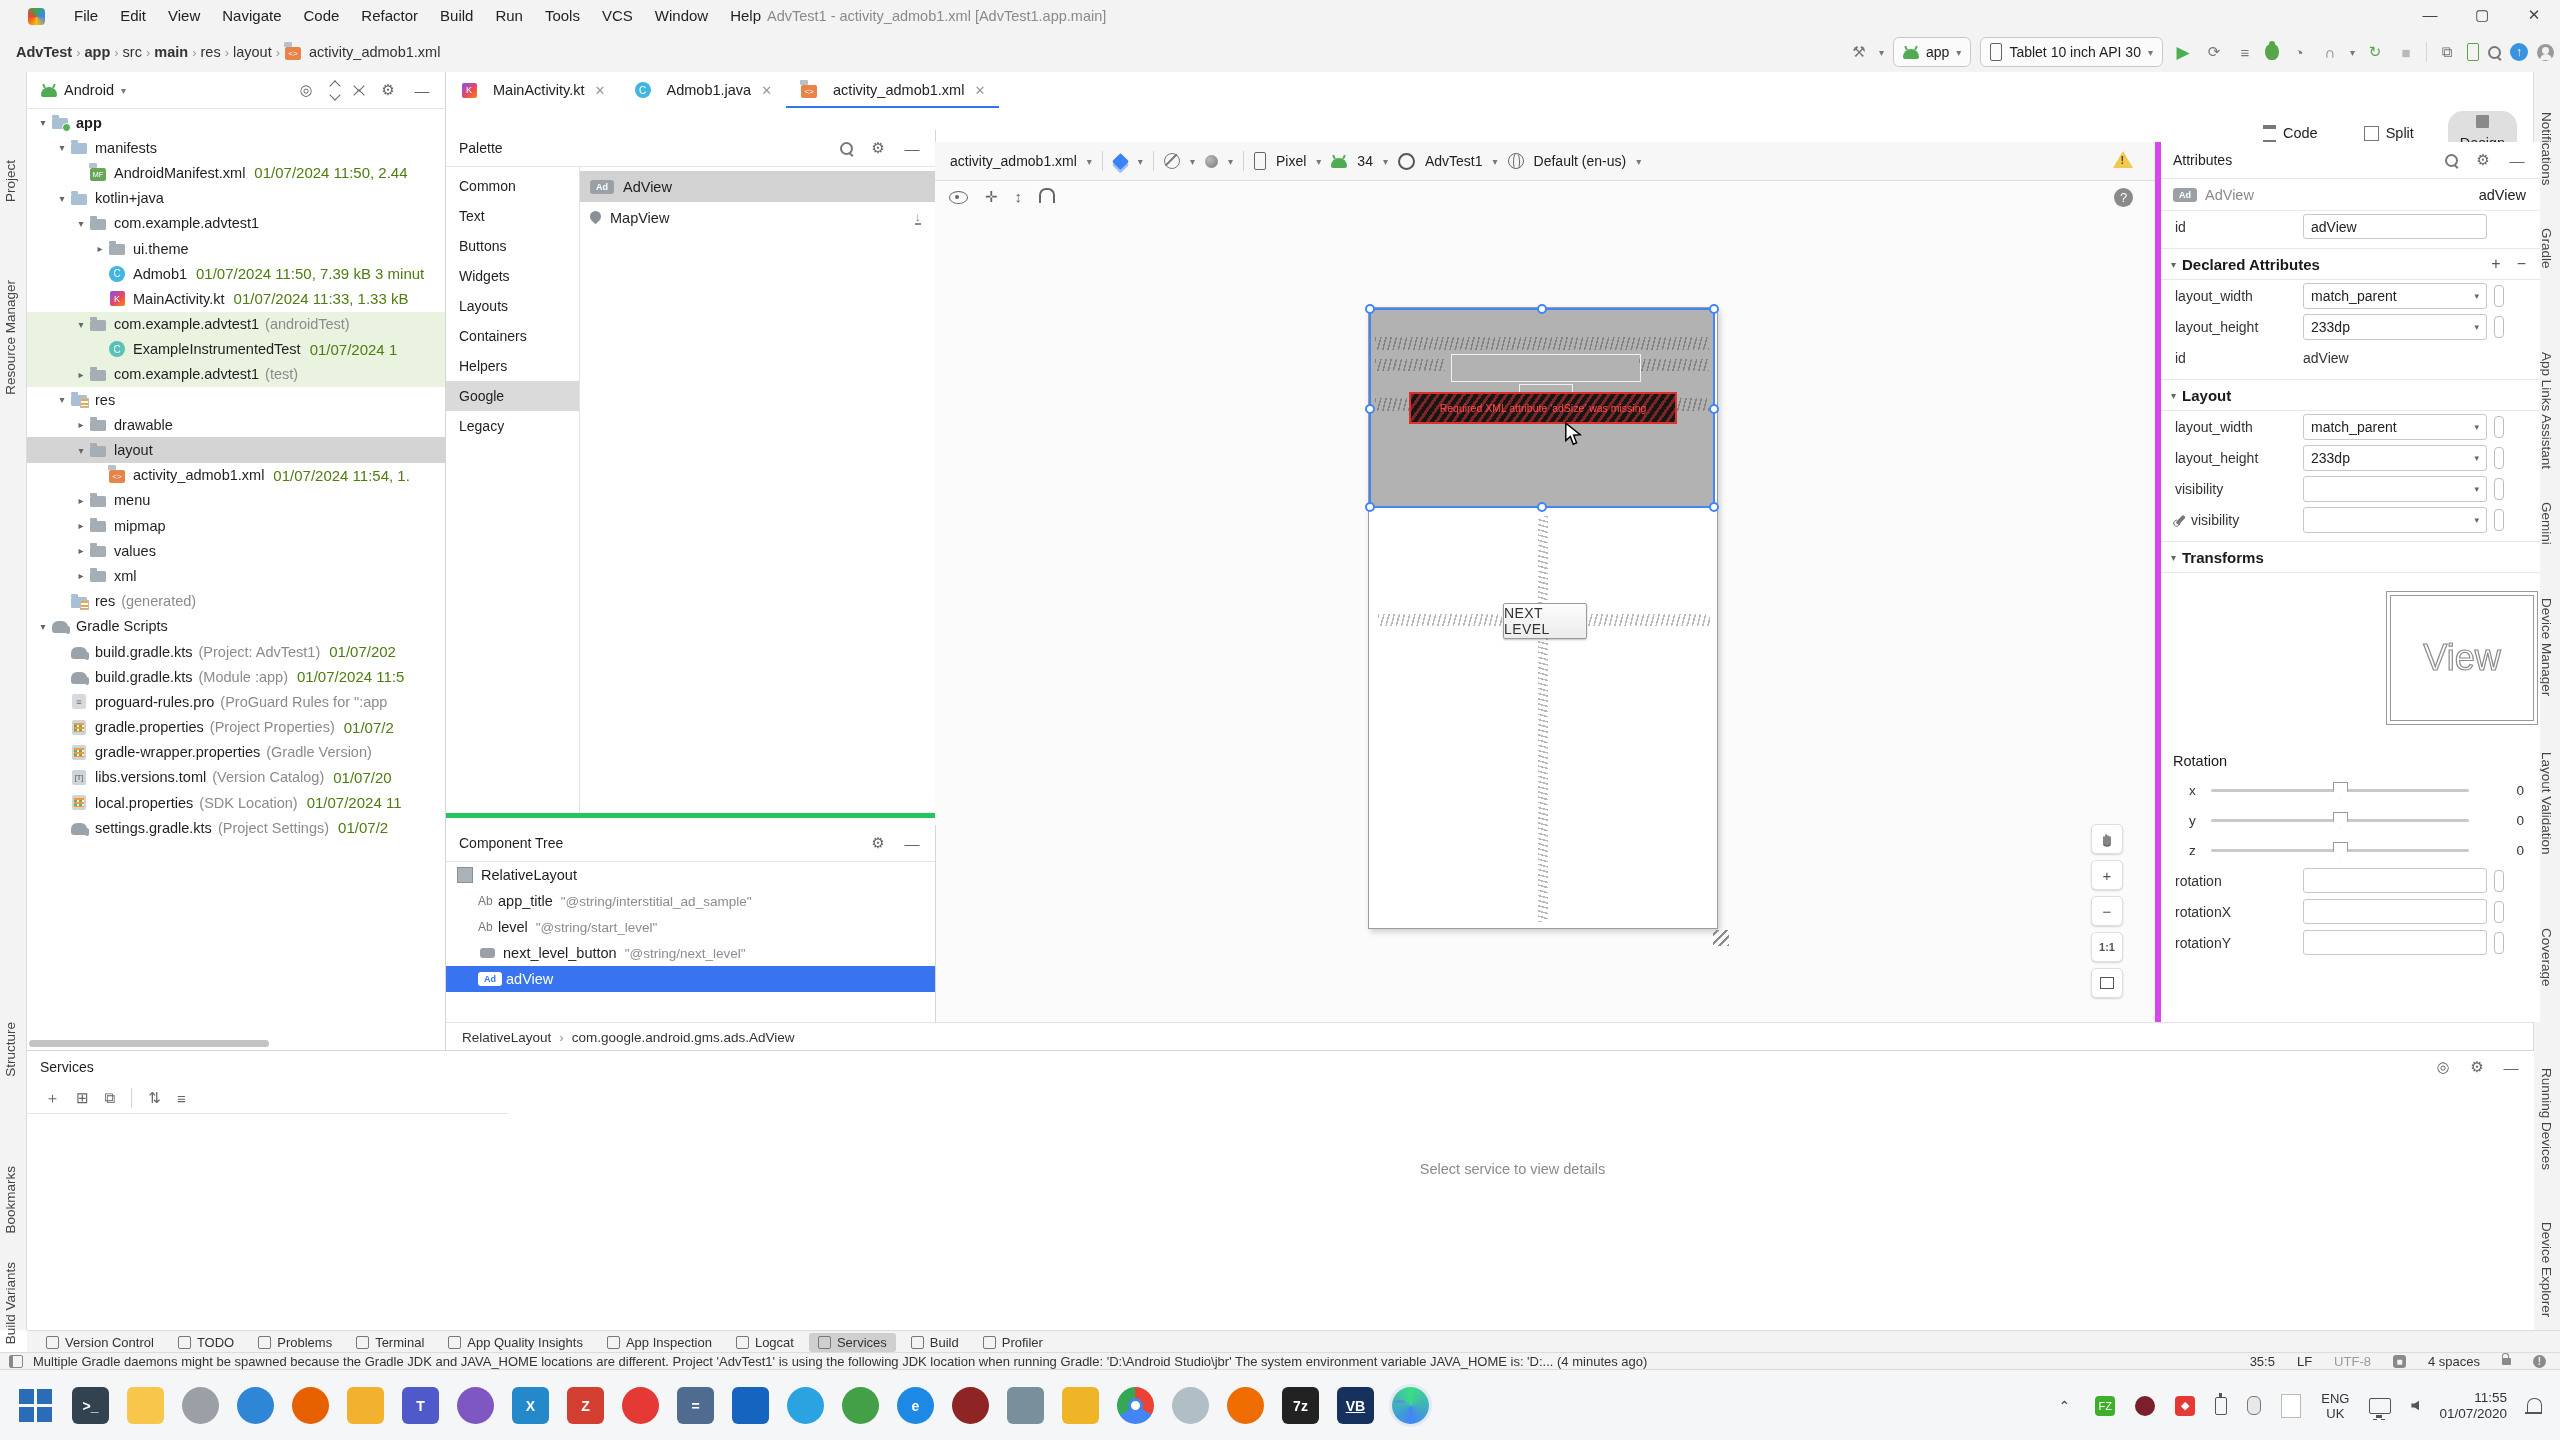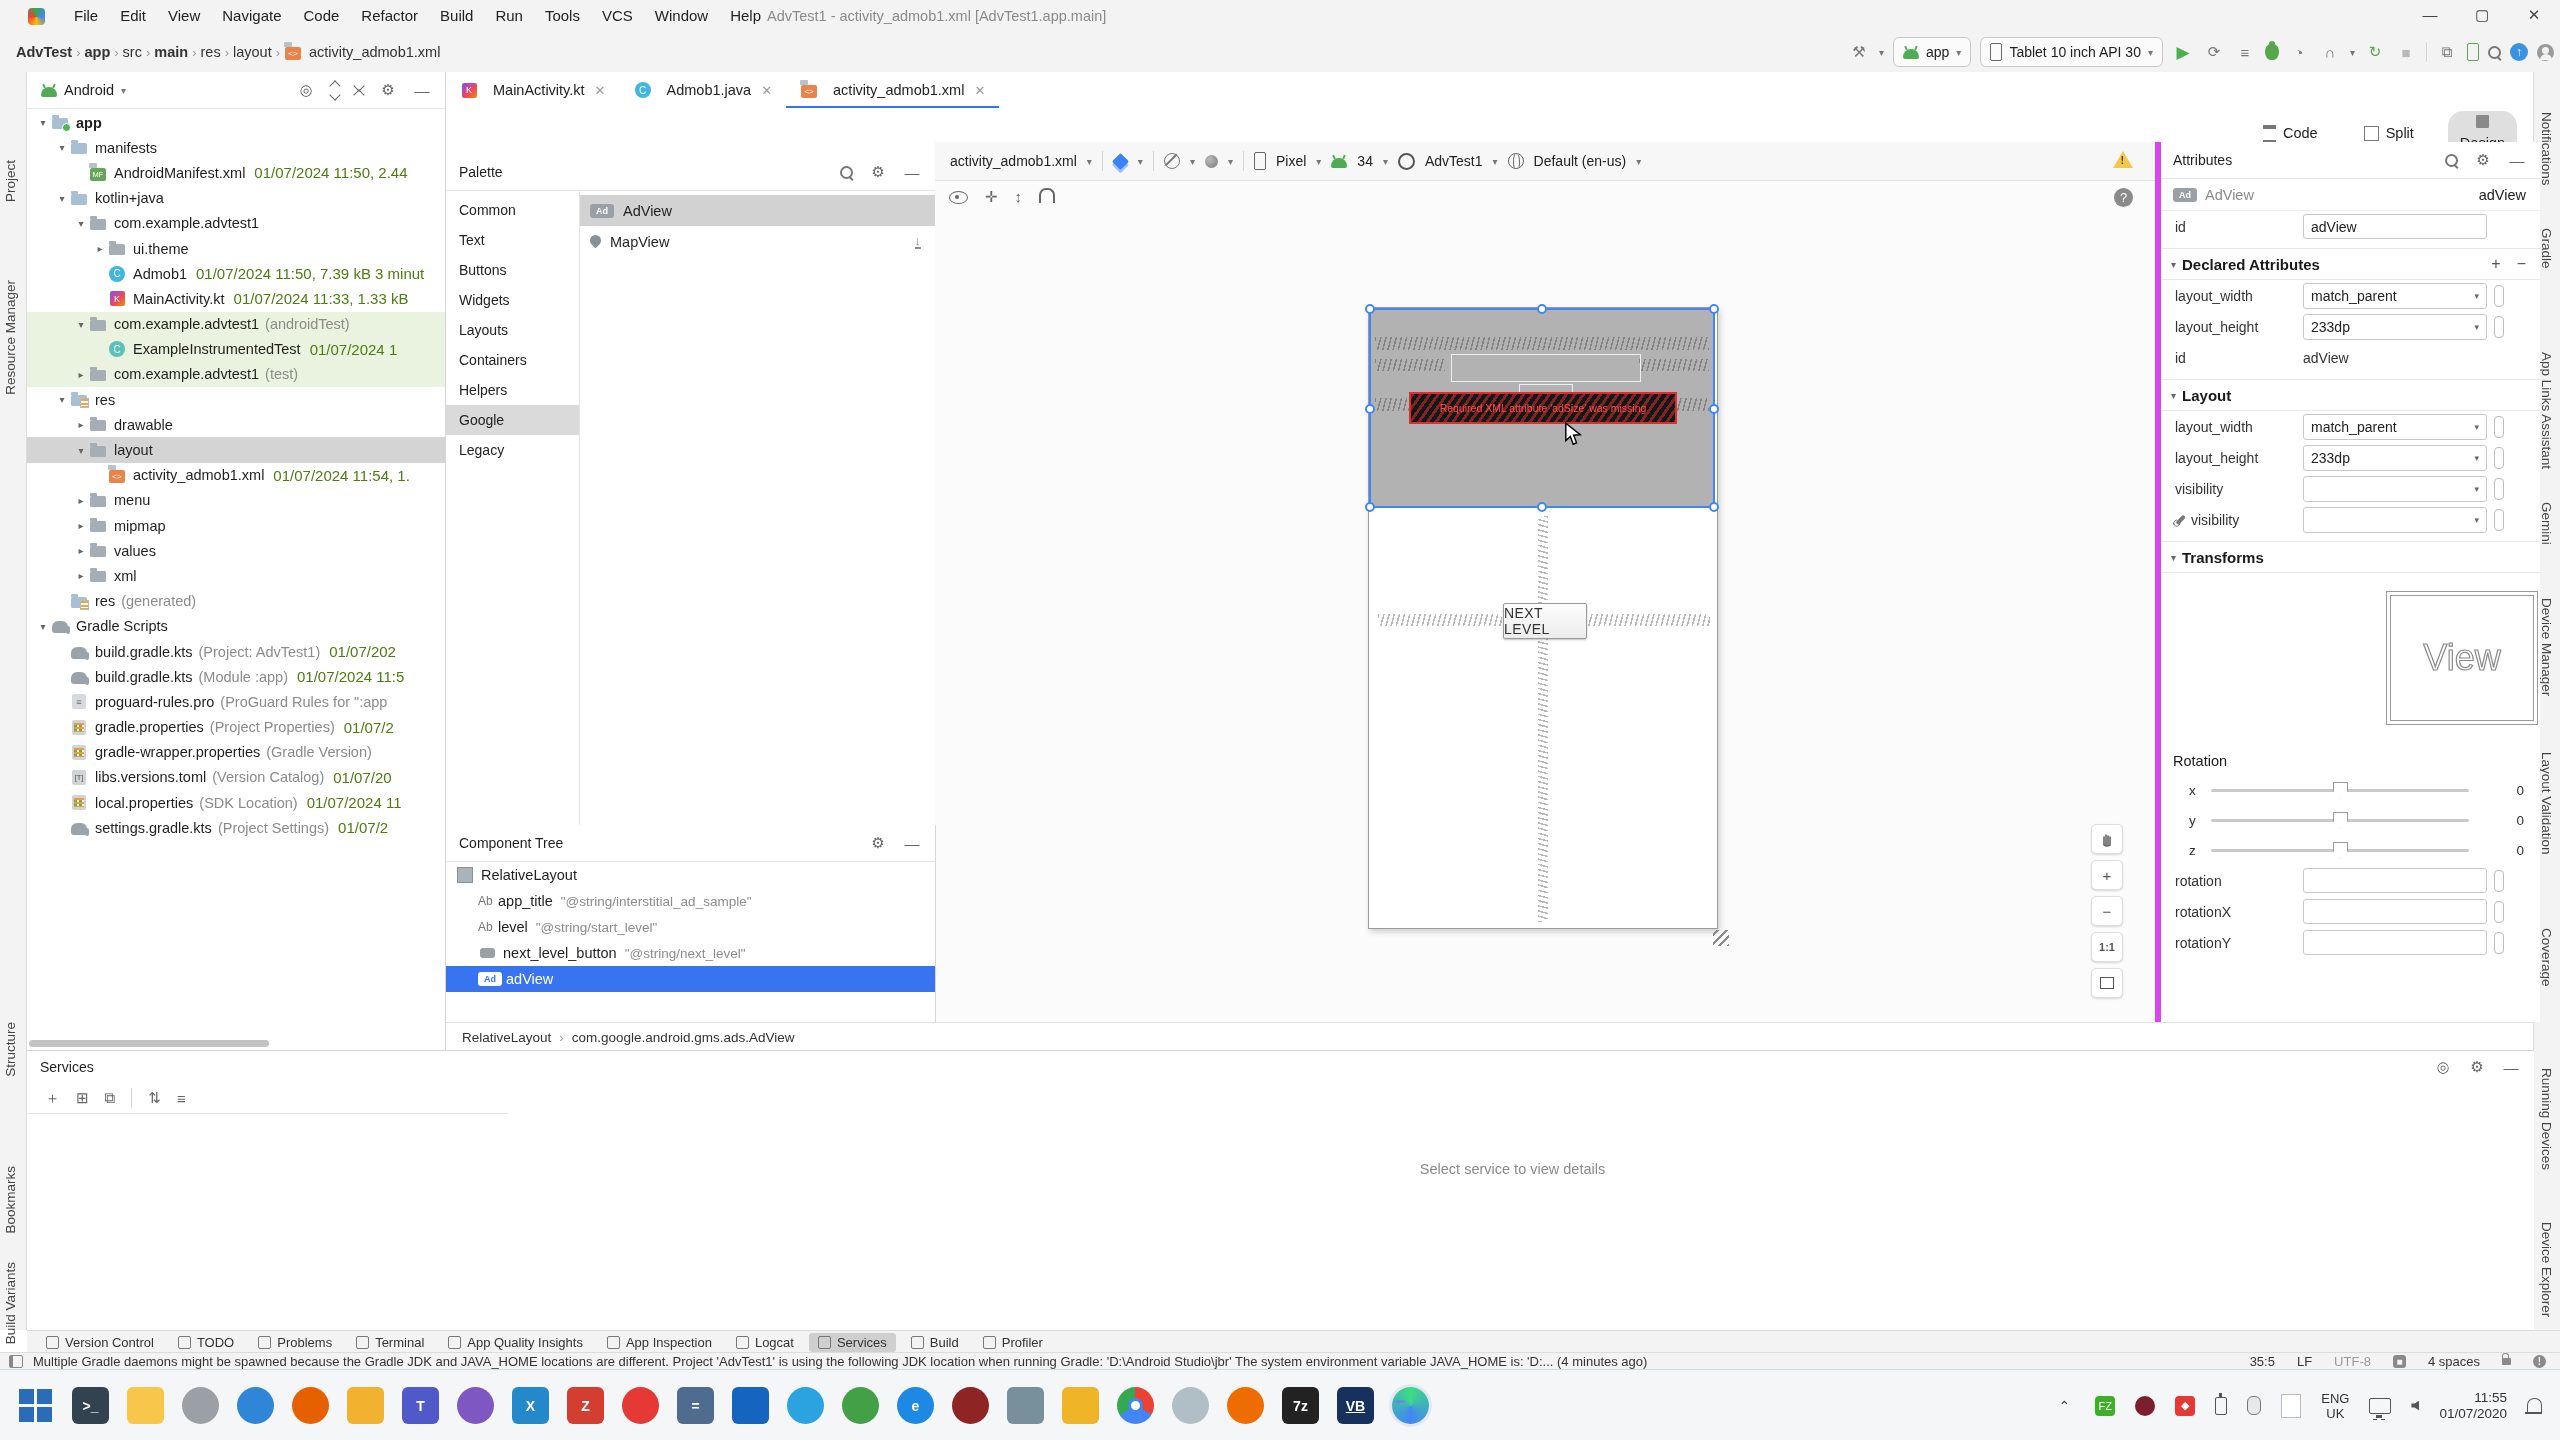--- a/index.html
+++ b/index.html
@@ -100,21 +100,21 @@
   .etab.active::after{content:"";position:absolute;left:0;right:0;bottom:-1px;height:3px;background:#3574f0;}
   #moderow{position:absolute;left:446px;top:108px;right:27px;height:34px;background:#fff;}
   #modes{position:absolute;right:16px;top:3px;display:flex;align-items:center;gap:22px;font-size:14.5px;color:#222;}
   .mode{display:flex;align-items:center;gap:7px;padding:4px 12px;border-radius:15px;}
   .mode.active{background:#dfdfdf;flex-direction:column;}
   .micn{width:13px;height:13px;background:linear-gradient(#777 0 2px,transparent 2px 4px) repeat-y;border-top:2px solid #777;border-bottom:2px solid #777;}
   .micn2{width:13px;height:13px;border:1.5px solid #777;}
   .micn3{width:13px;height:13px;background:#8a8a8a;border-radius:1px;}
 
   
-  #palette{position:absolute;left:446px;top:154px;width:489px;height:683px;background:#fff;border-right:1px solid #d6d6d6;border-bottom:5px solid #22c55e;}
+  #palette{position:absolute;left:446px;top:130px;width:489px;height:683px;background:#fff;border-right:1px solid #d6d6d6;border-bottom:5px solid #22c55e;}
   #palette .phead{padding-left:13px;font-size:14px;}
   #pcats{position:absolute;left:0;top:37px;bottom:0;width:133px;border-right:1px solid #e3e3e3;padding-top:4px;}
   .pcat{height:30px;line-height:30px;padding-left:13px;font-size:14px;color:#222;}
   .pcat.active{background:#dadada;}
   #pitems{position:absolute;left:134px;top:37px;right:0;bottom:0;padding-top:4px;}
   .pitem{height:31px;display:flex;align-items:center;gap:9px;padding-left:10px;font-size:14.5px;position:relative;}
   .pitem.sel{background:#d2d2d2;}
   .adbadge{min-width:20px;height:14px;border-radius:3px;background:#9aa0a6;color:#fff;font-size:9px;font-weight:bold;
     display:flex;align-items:center;justify-content:center;padding:0 2px;}
   .pin{width:11px;height:11px;border-radius:50% 50% 50% 0;transform:rotate(-45deg);background:#8a9097;margin-top:-3px;}

